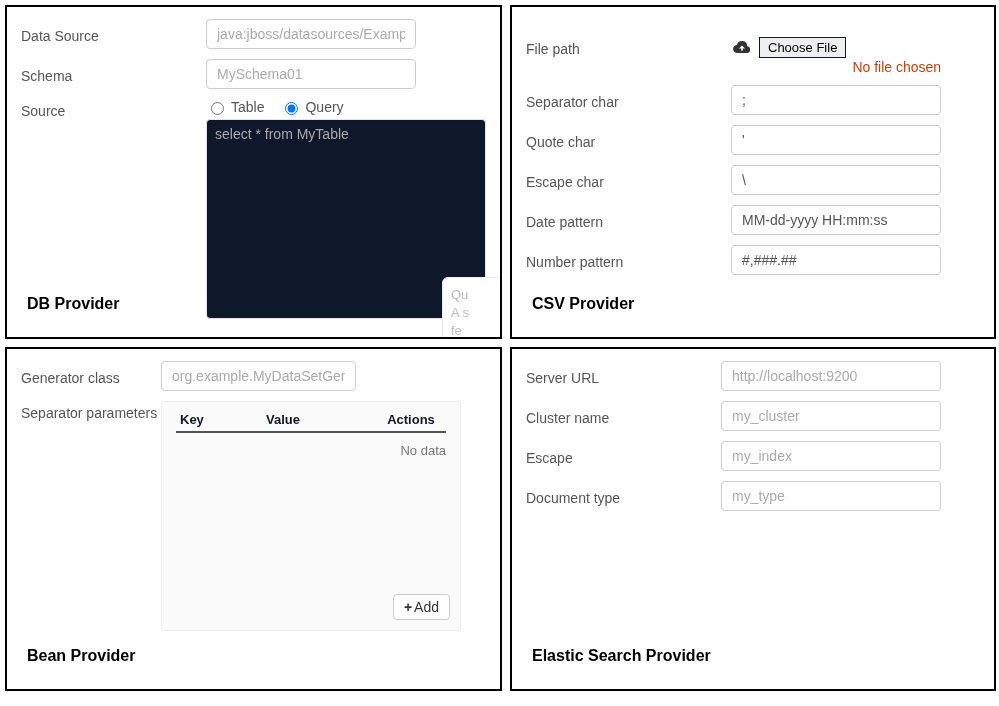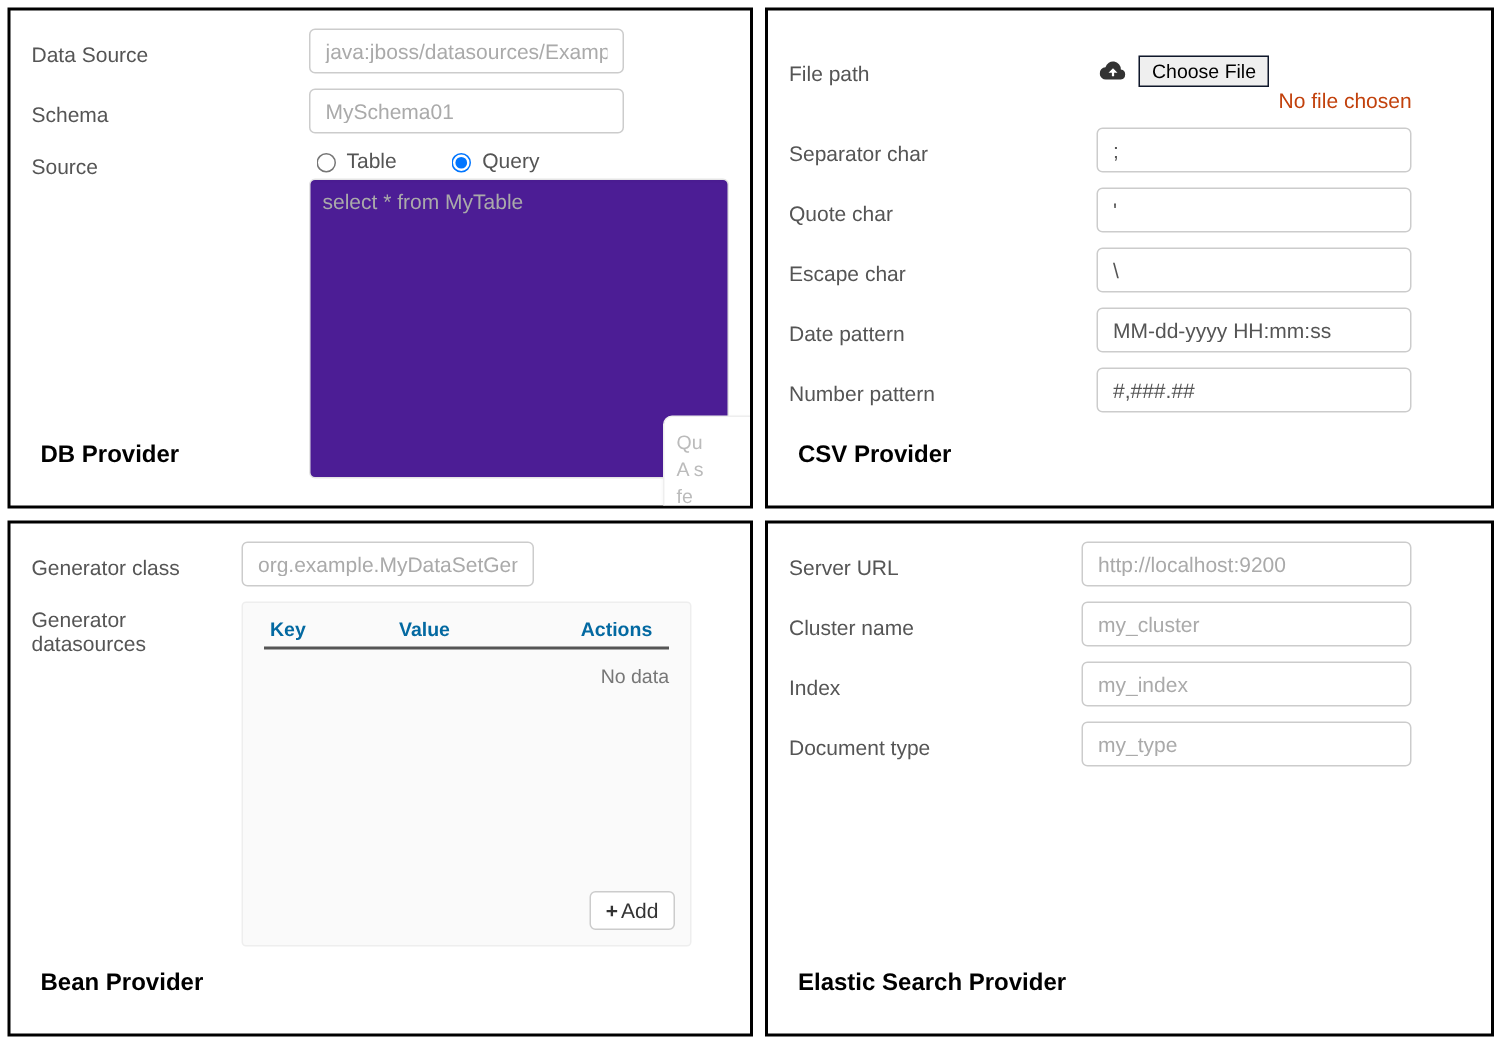--- a/index.html
+++ b/index.html
@@ -58,42 +58,42 @@
     font-size: 14px;
     color: #555;
     font-family: inherit;
   }
   input[type=text]::placeholder, .text-input::placeholder, textarea::placeholder {
     color: #aaa;
   }
   .radio-group {
     display: flex;
     align-items: center;
-    gap: 22px;
+    gap: 6px;
     color: #555;
     font-size: 14px;
     margin-bottom: 4px;
   }
   .radio-group label {
     display: inline-flex;
     align-items: center;
     gap: 4px;
     margin-right: 10px;
   }
   textarea.query {
     width: 100%;
     height: 200px;
     border: 1px solid #e5e5e5;
     border-radius: 4px;
     padding: 6px 8px;
     font-size: 14px;
     color: #888;
     resize: none;
     font-family: inherit;
-    background: #4c1d95;
+    background: #0f172a;
     box-shadow: 0 1px 2px rgba(0,0,0,0.03) inset;
   }
   .csv input[type=text] { width: 210px; }
   .es input[type=text] { width: 220px; }
   .file-row {
     display: flex;
     align-items: center;
     gap: 6px;
   }
   .upload-icon {
@@ -122,21 +122,21 @@
     border: 1px solid #eee;
     border-radius: 3px;
     padding: 10px 14px 14px 14px;
     width: 300px;
     position: relative;
     height: 230px;
   }
   .param-head {
     display: flex;
     font-weight: 700;
-    color: #0369a1;
+    color: #0f172a;
     font-size: 13px;
     border-bottom: 2px solid #555;
     padding-bottom: 4px;
     margin-bottom: 6px;
   }
   .param-head .c1 { flex: 0 0 90px; text-align: left; padding-left: 4px;}
   .param-head .c2 { flex: 0 0 110px; text-align: left;}
   .param-head .c3 { flex: 1; text-align: center;}
   .no-data {
     text-align: right;
@@ -257,21 +257,21 @@
   </div>
 
   <div class="panel bean">
     <div class="form-row">
       <div class="lbl">Generator class</div>
       <div class="ctrl">
         <input type="text" placeholder="org.example.MyDataSetGenerator" style="">
       </div>
     </div>
     <div class="form-row top">
-      <div class="lbl">Generator datasources</div>
+      <div class="lbl">Separator parameters</div>
       <div class="ctrl">
         <div class="param-panel">
           <div class="param-head">
             <div class="c1">Key</div>
             <div class="c2">Value</div>
             <div class="c3">Actions</div>
           </div>
           <div class="no-data">No data</div>
           <button class="add-btn">
             <span style="font-weight:700;">+</span>
@@ -286,21 +286,21 @@
   <div class="panel es">
     <div class="form-row">
       <div class="lbl">Server URL</div>
       <div class="ctrl"><input type="text" placeholder="http://localhost:9200" style=""></div>
     </div>
     <div class="form-row">
       <div class="lbl">Cluster name</div>
       <div class="ctrl"><input type="text" placeholder="my_cluster" style=""></div>
     </div>
     <div class="form-row">
-      <div class="lbl">Index</div>
+      <div class="lbl">Escape</div>
       <div class="ctrl"><input type="text" placeholder="my_index" style=""></div>
     </div>
     <div class="form-row">
       <div class="lbl">Document type</div>
       <div class="ctrl"><input type="text" placeholder="my_type" style=""></div>
     </div>
     <div class="panel-title">Elastic Search Provider</div>
   </div>
 
 </div>

